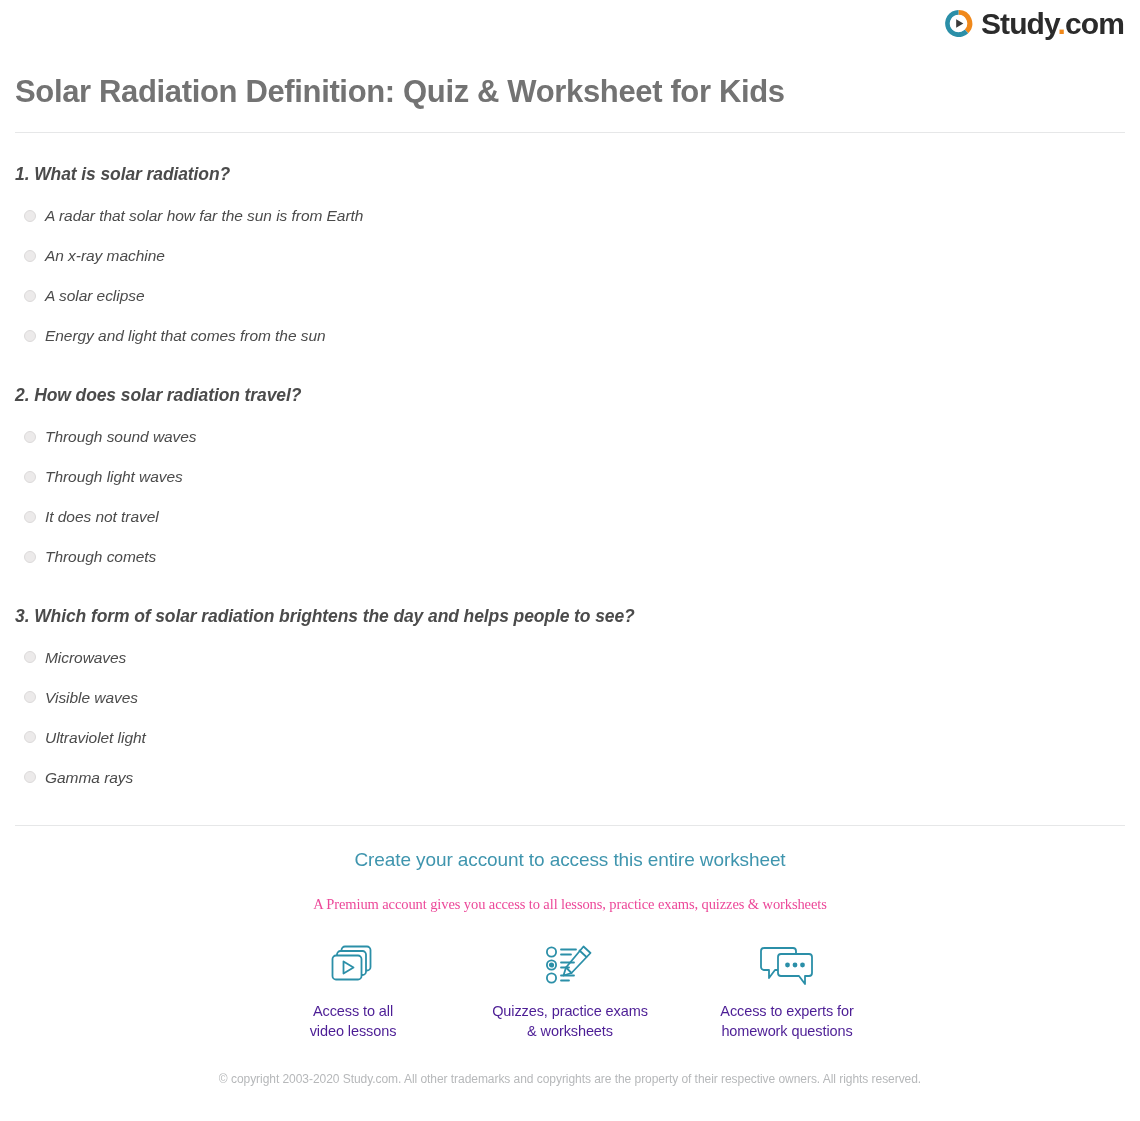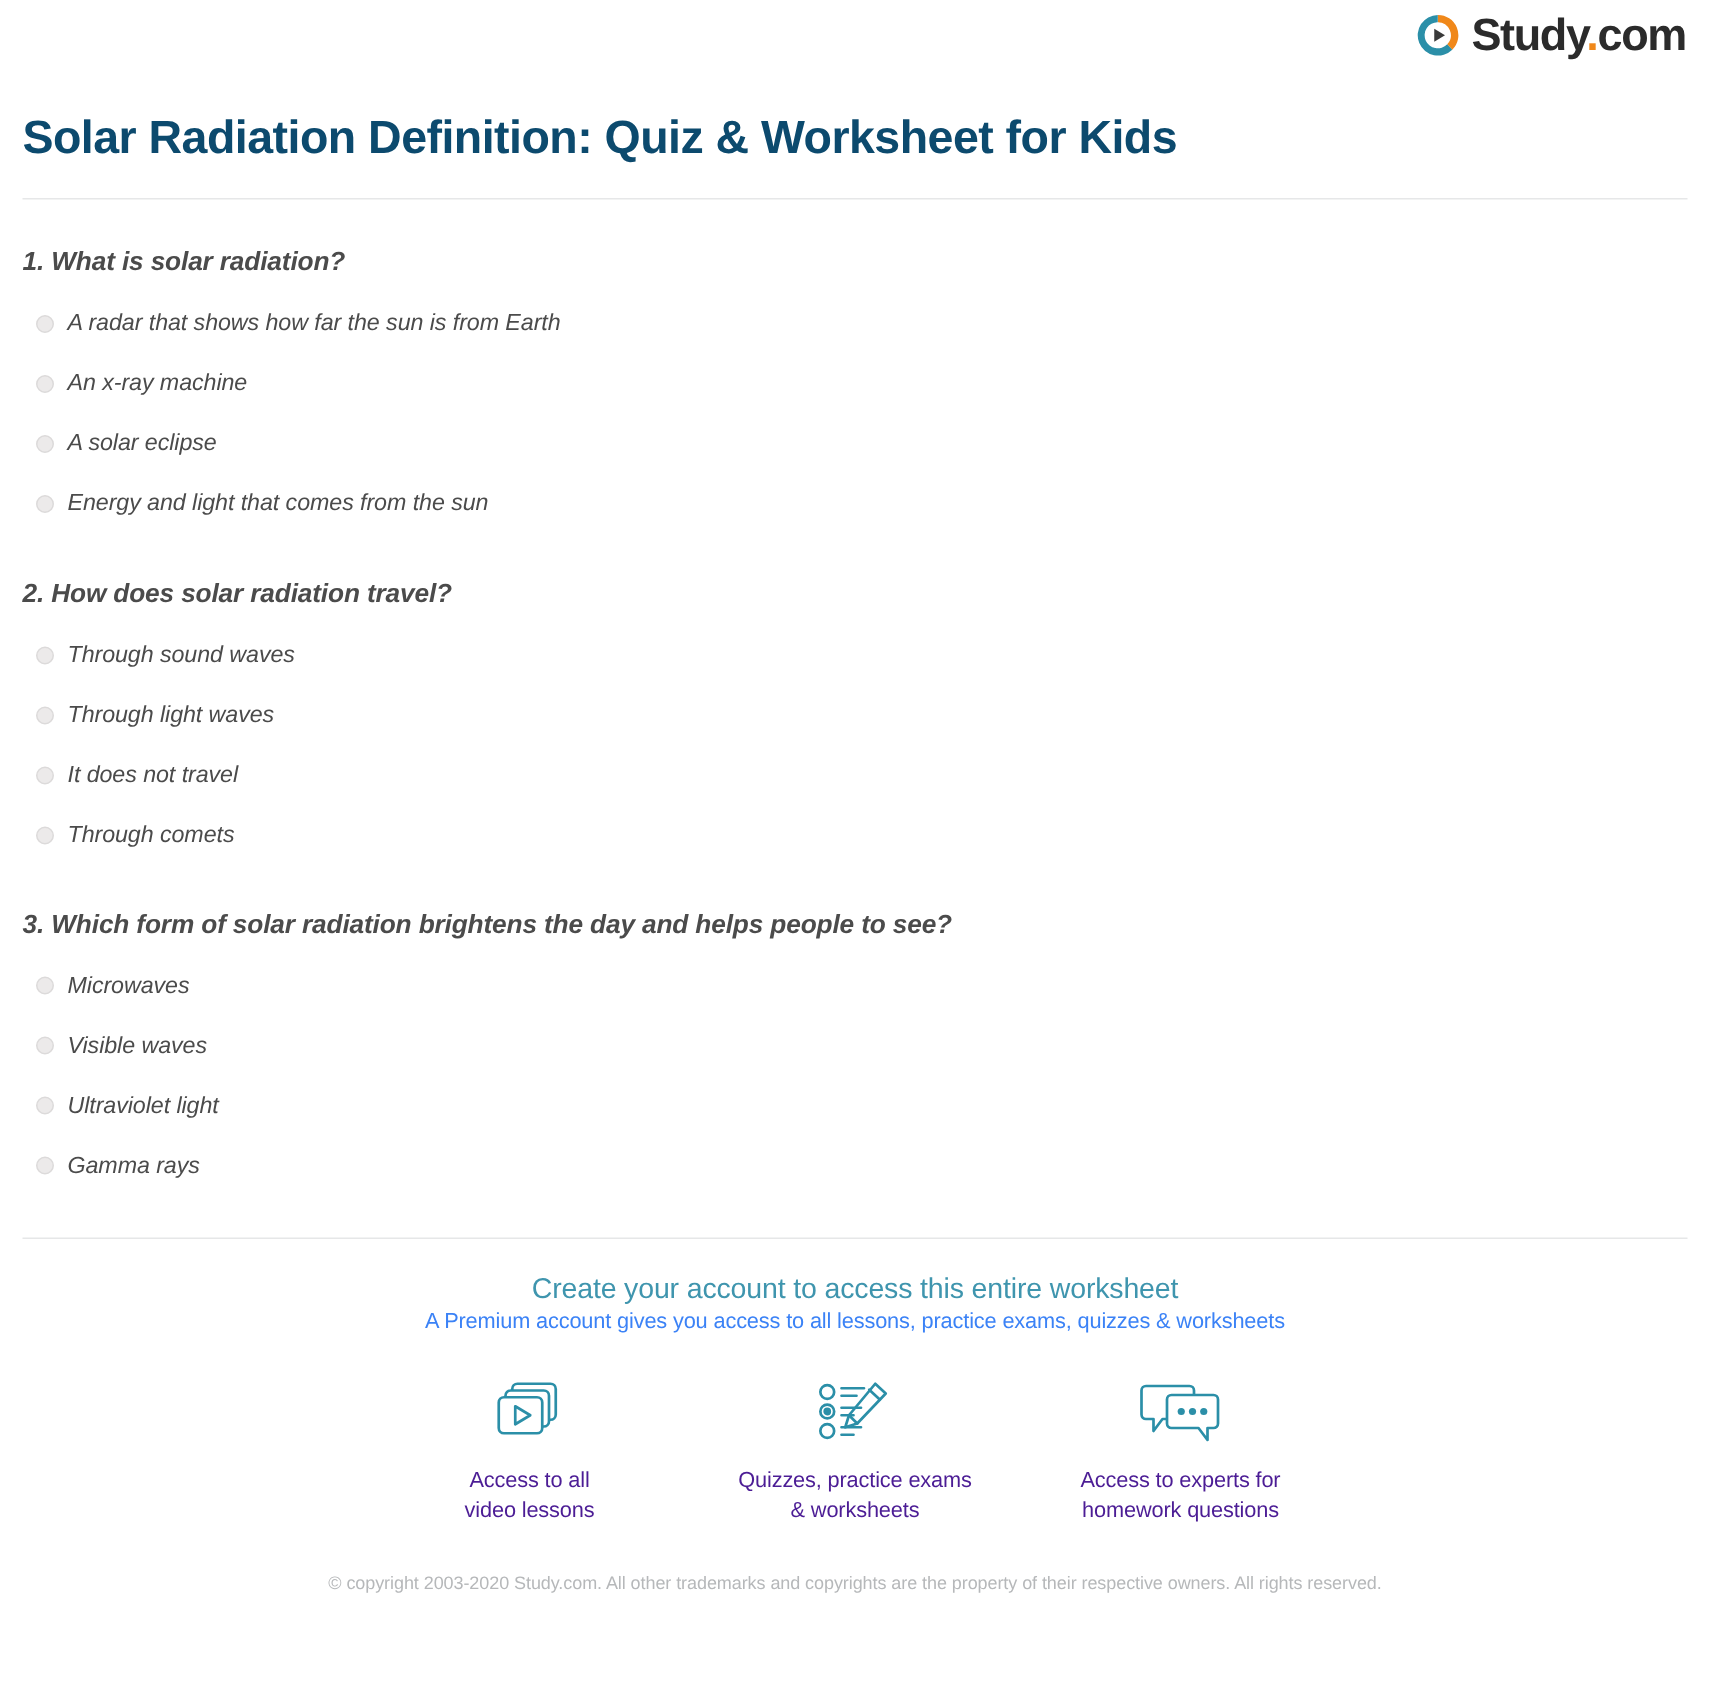--- a/index.html
+++ b/index.html
@@ -51,21 +51,21 @@
     white-space: nowrap;
   }
   .brand-word .dot { color: #f0881a; }
 
   
   .worksheet-title {
     margin: 11px 0 0 0;
     padding: 0 15px;
     font-size: 31px;
     font-weight: 700;
-    color: #0c4a6e;
+    color: #737373;
     letter-spacing: -0.35px;
     line-height: 1.2;
   }
   .rule {
     height: 1px;
     background: #e6e7e8;
     margin: 22px 15px 0 15px;
     border: 0;
   }
 
@@ -116,24 +116,25 @@
   }
   .cta-heading {
     font-size: 19px;
     color: #3f95ae;
     letter-spacing: -0.1px;
     text-decoration: none;
     display: inline-block;
     line-height: 1.2;
   }
   .cta-sub {
-    margin-top: 1px;
+    margin-top: 24px;
     font-size: 14.5px;
-    color: #3b82f6;
+    color: #ec4899;
     letter-spacing: -0.1px;
+    font-family: Liberation Serif, serif;
   }
 
   .features {
     display: flex;
     justify-content: center;
     margin-top: 26px;
   }
   .feature {
     width: 217px;
     text-align: center;
@@ -181,21 +182,21 @@
 
 <h1 class="worksheet-title">Solar Radiation Definition: Quiz &amp; Worksheet for Kids</h1>
 <hr class="rule">
 
 <div class="quiz-body">
 
   <div class="question-block">
     <div class="question-text">1. What is solar radiation?</div>
     <div class="option-row">
       <span class="radio-dot"></span>
-      <span class="option-label">A radar that shows how far the sun is from Earth</span>
+      <span class="option-label">A radar that solar how far the sun is from Earth</span>
     </div>
     <div class="option-row">
       <span class="radio-dot"></span>
       <span class="option-label">An x-ray machine</span>
     </div>
     <div class="option-row">
       <span class="radio-dot"></span>
       <span class="option-label">A solar eclipse</span>
     </div>
     <div class="option-row">

